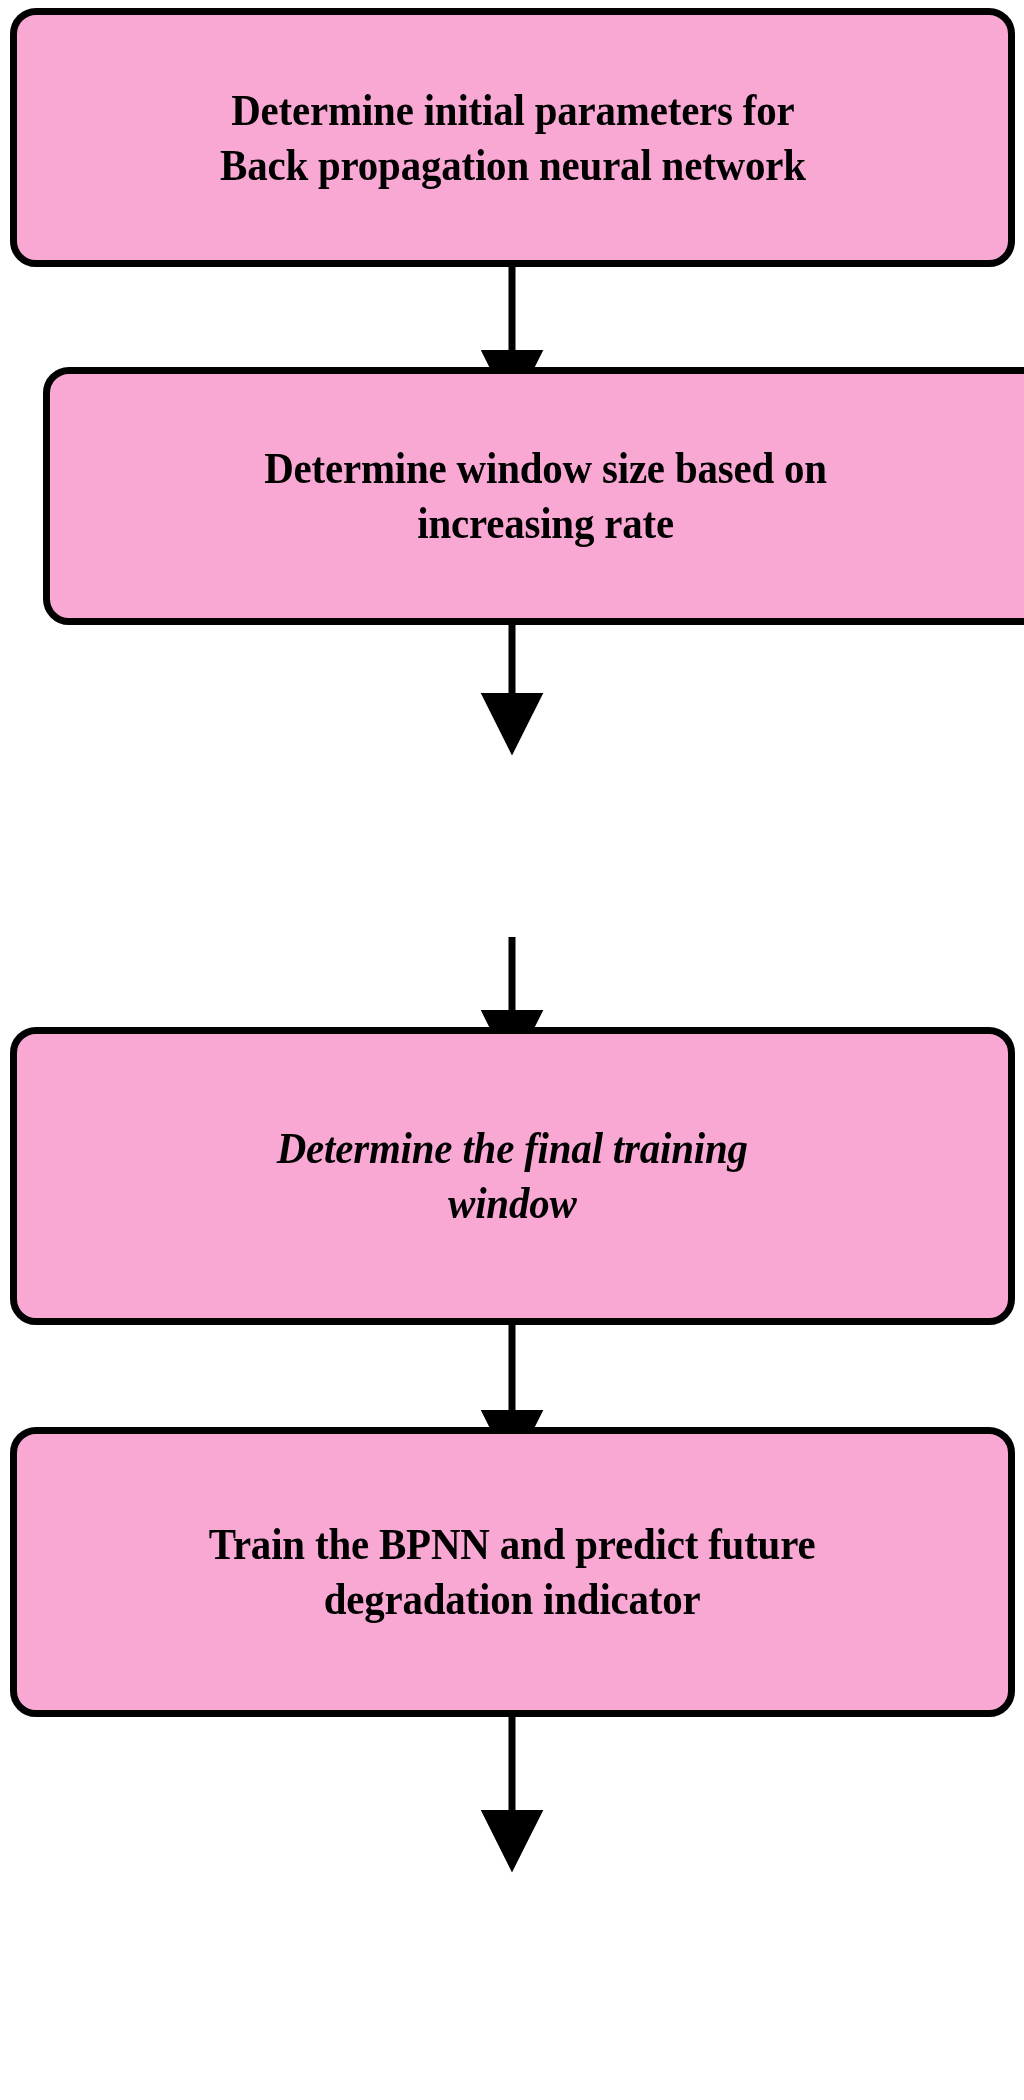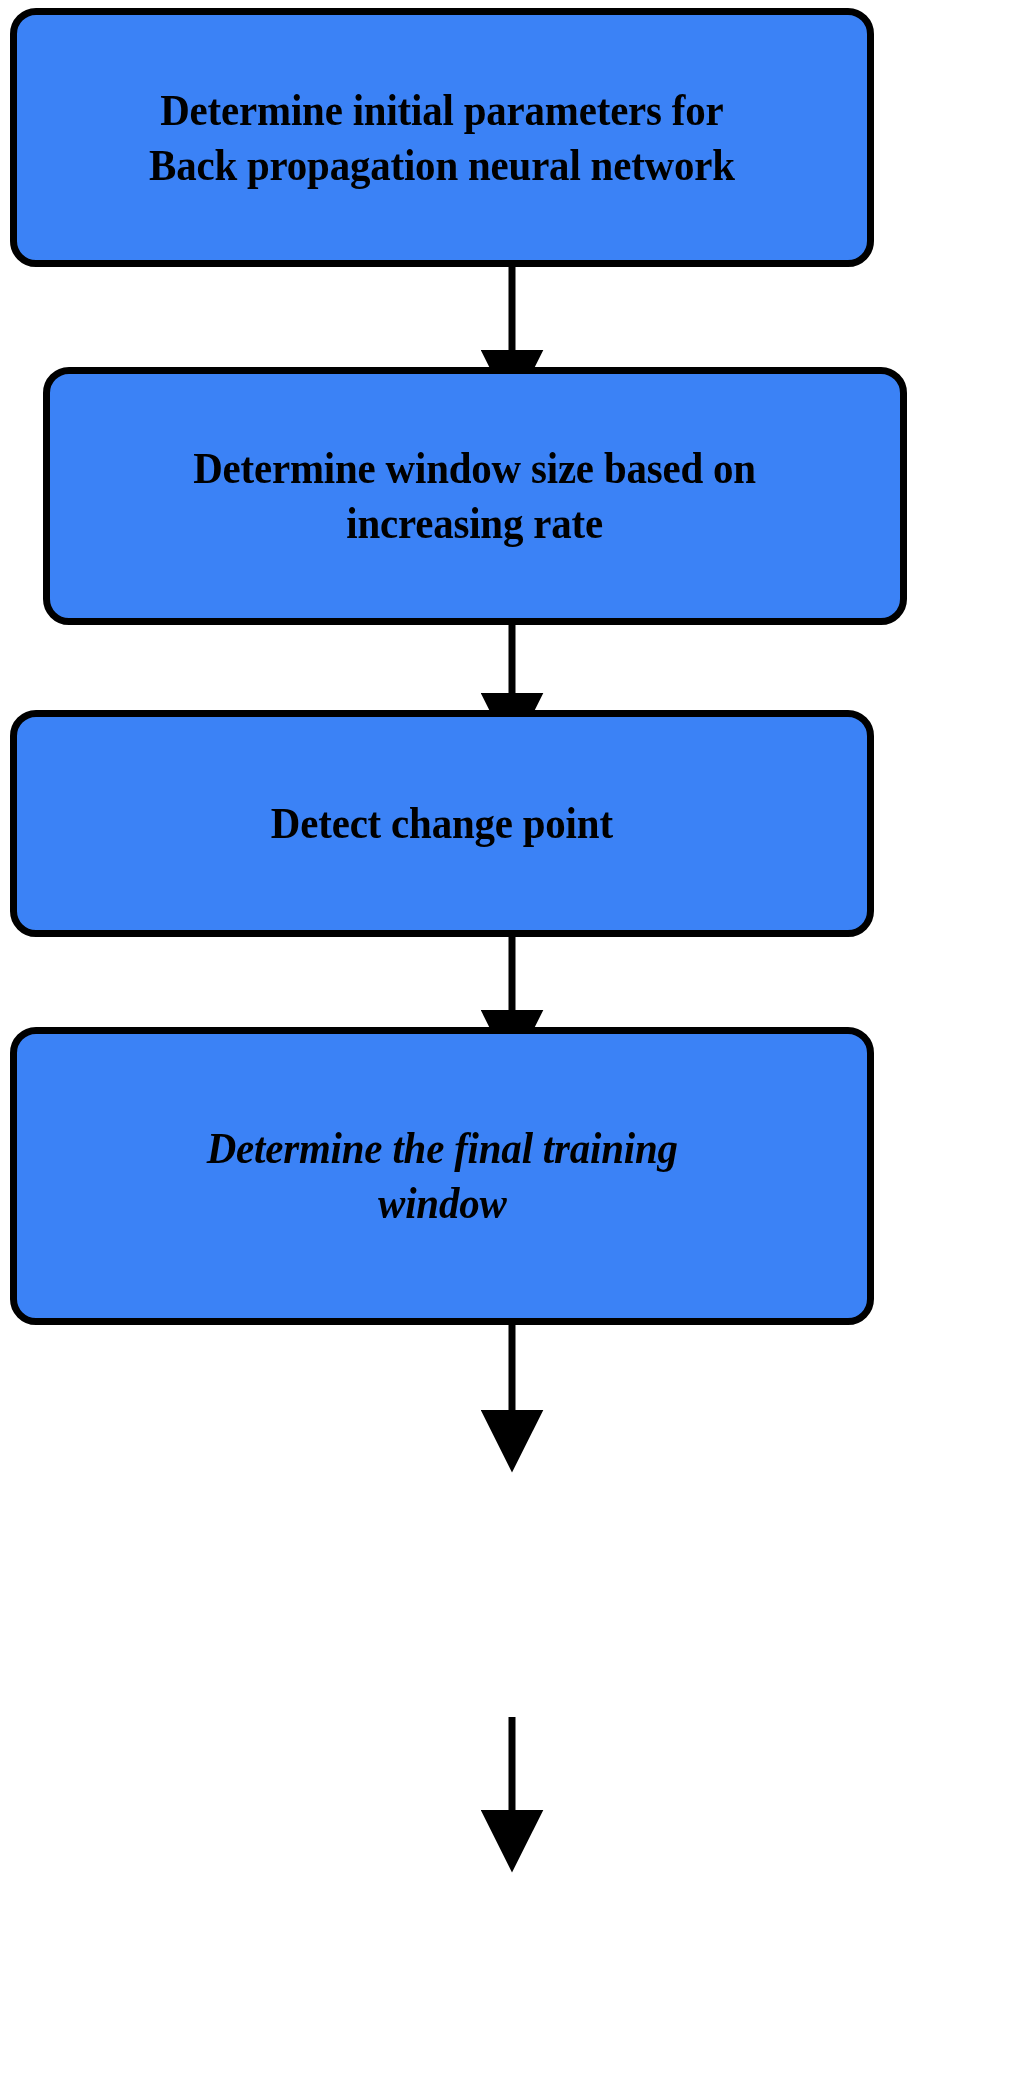--- a/index.html
+++ b/index.html
@@ -17,25 +17,25 @@
   #flowchart {
     position: relative;
     width: 1024px;
     height: 2100px;
     background: #ffffff;
   }
 
   .node {
     position: absolute;
     left: 10px;
-    width: 864px;
+    width: 1005px;
     box-sizing: border-box;
     border: 7px solid #000000;
     border-radius: 26px;
-    background: #3b82f6;
+    background: #f9a8d4;
     display: flex;
     align-items: center;
     justify-content: center;
   }
 
   .node-label {
     font-family: "Liberation Serif", "DejaVu Serif", serif;
     font-weight: bold;
     font-size: 44px;
     line-height: 1.25;
@@ -77,24 +77,25 @@
   <div class="node" id="node-1" style="top:8px; height:259px;">
     <div class="node-label">Determine initial parameters for
 Back propagation neural network</div>
   </div>
 
   <div class="node" id="node-2" style="top:367px; height:258px;margin-left:33px;">
     <div class="node-label">Determine window size based on
 increasing rate</div>
   </div>
 
-  <div class="node" id="node-3" style="top:710px; height:227px;">
-    <div class="node-label">Detect change point</div>
-  </div>
 
   <div class="node" id="node-4" style="top:1027px; height:298px;font-style:italic;">
     <div class="node-label">Determine the final training
 window</div>
   </div>
 
+  <div class="node" id="node-5" style="top:1427px; height:290px;">
+    <div class="node-label">Train the BPNN and predict future
+degradation indicator</div>
+  </div>
 
 
 </div>
 
 </body></html>

